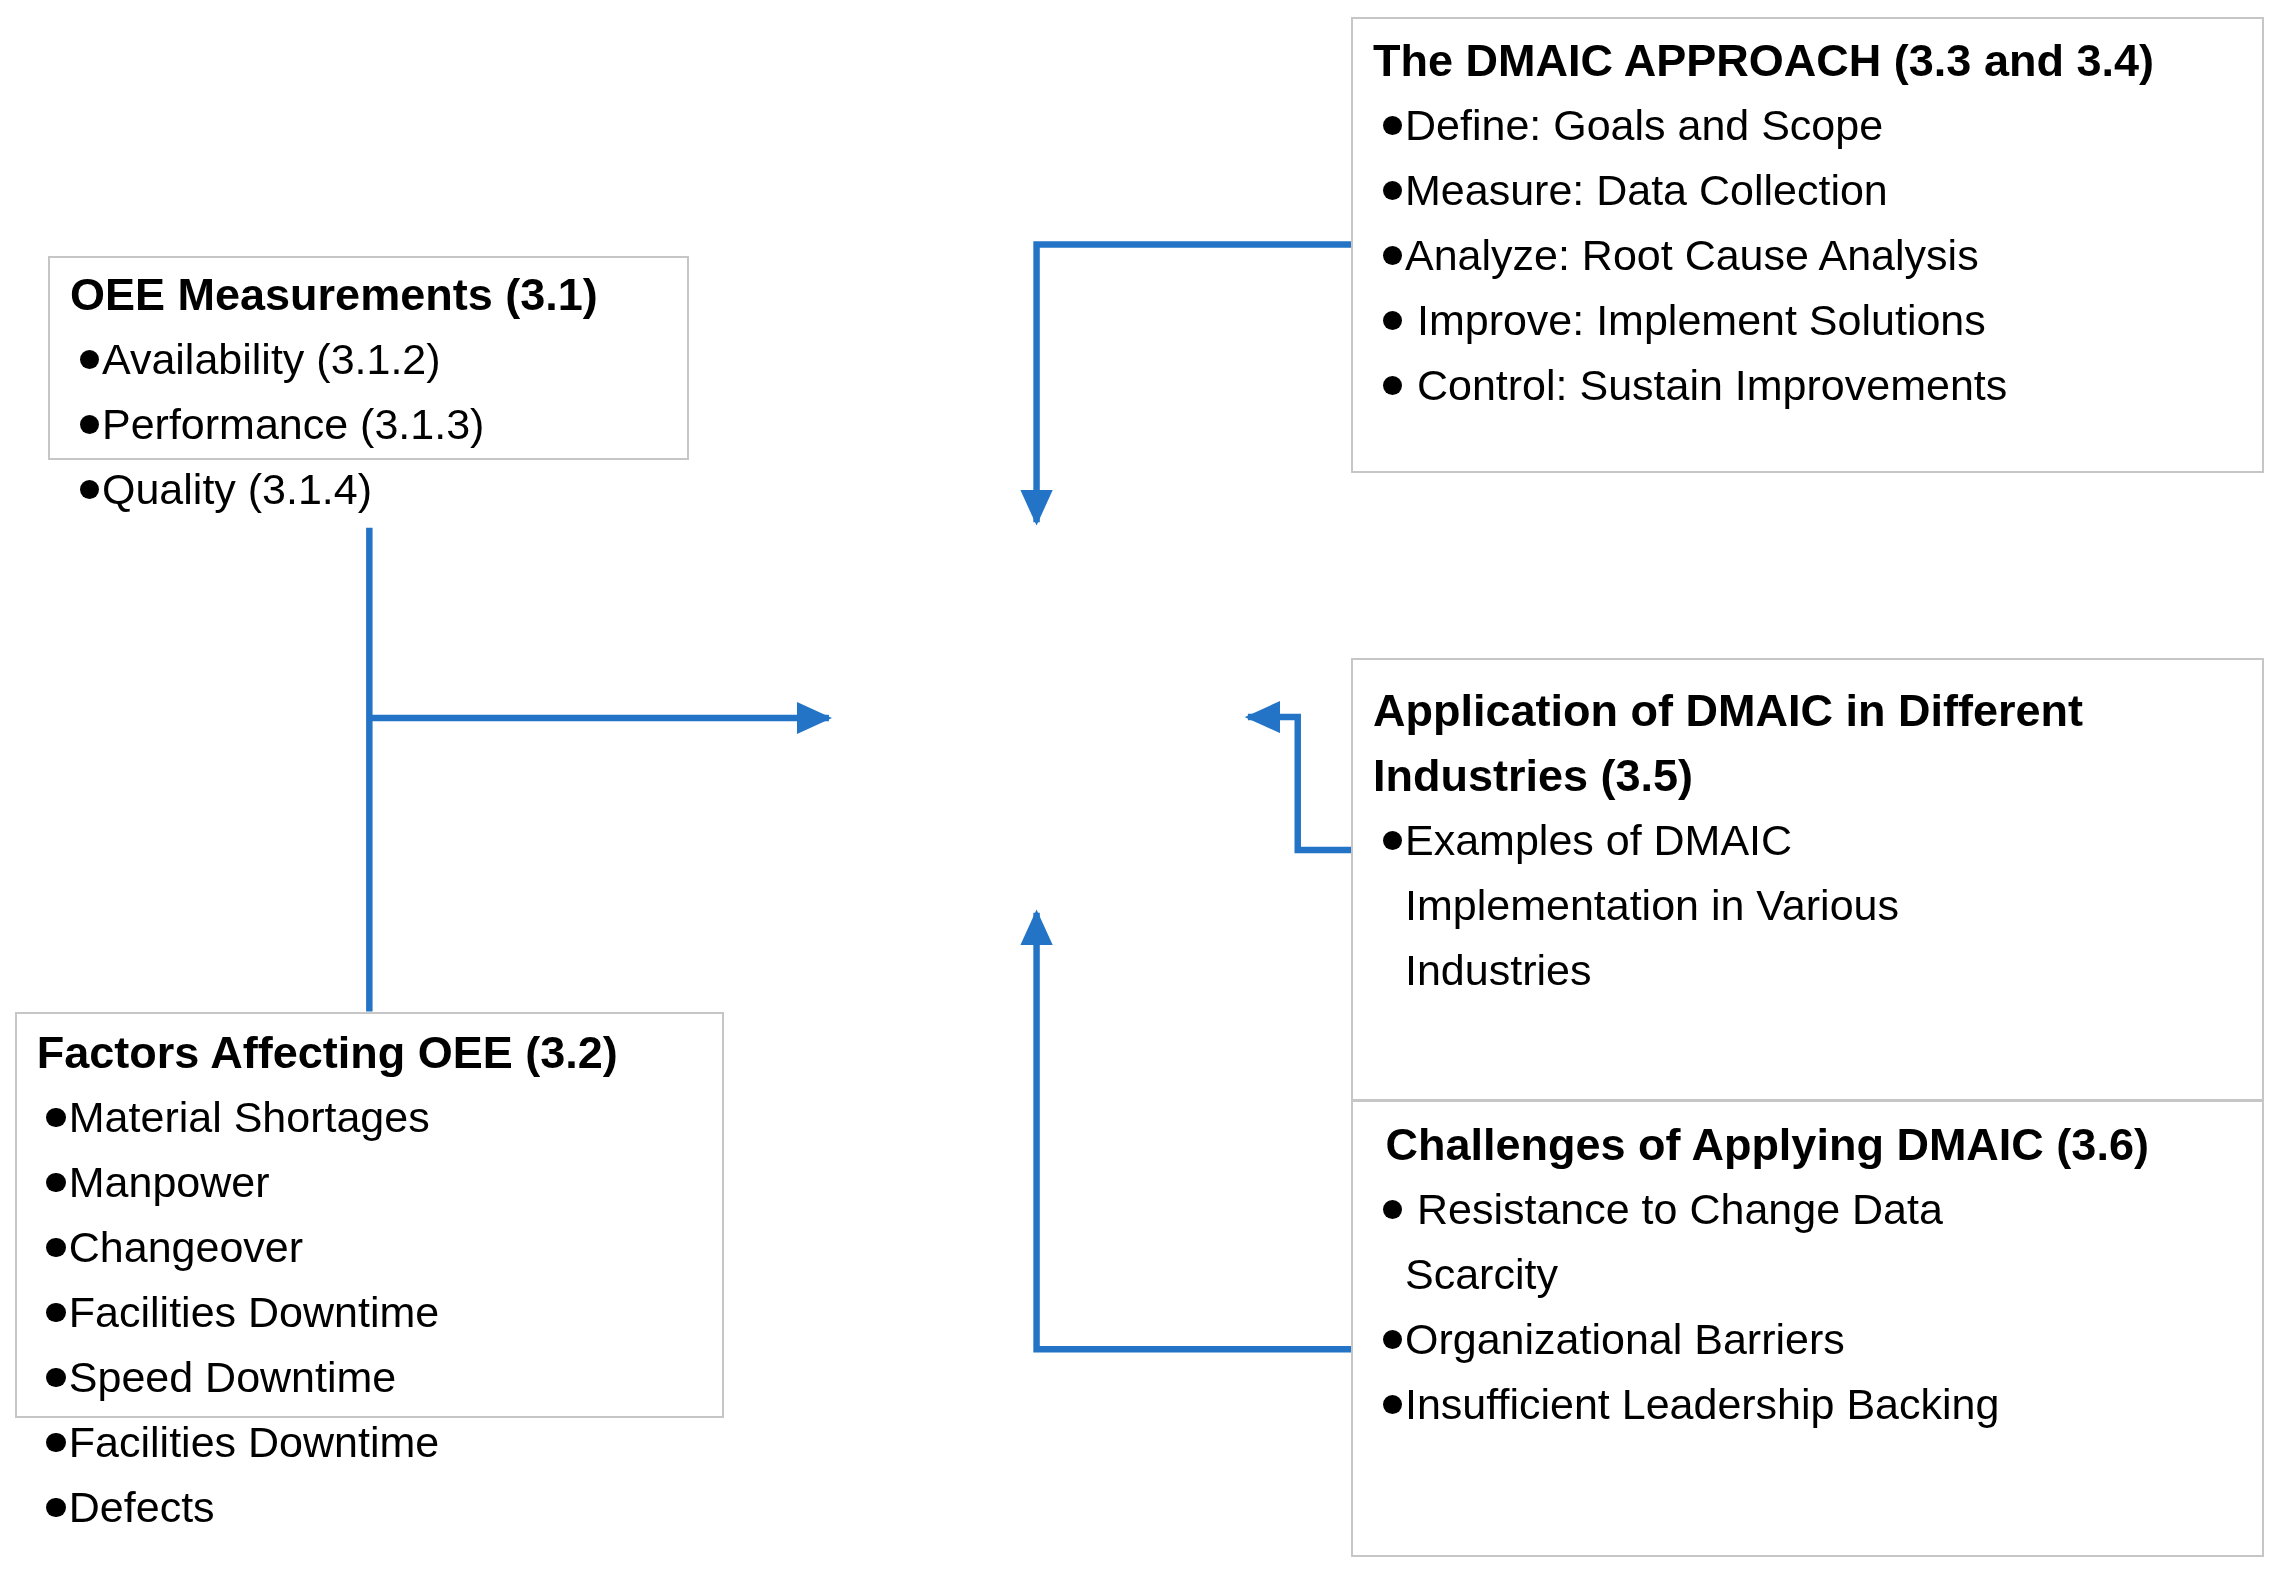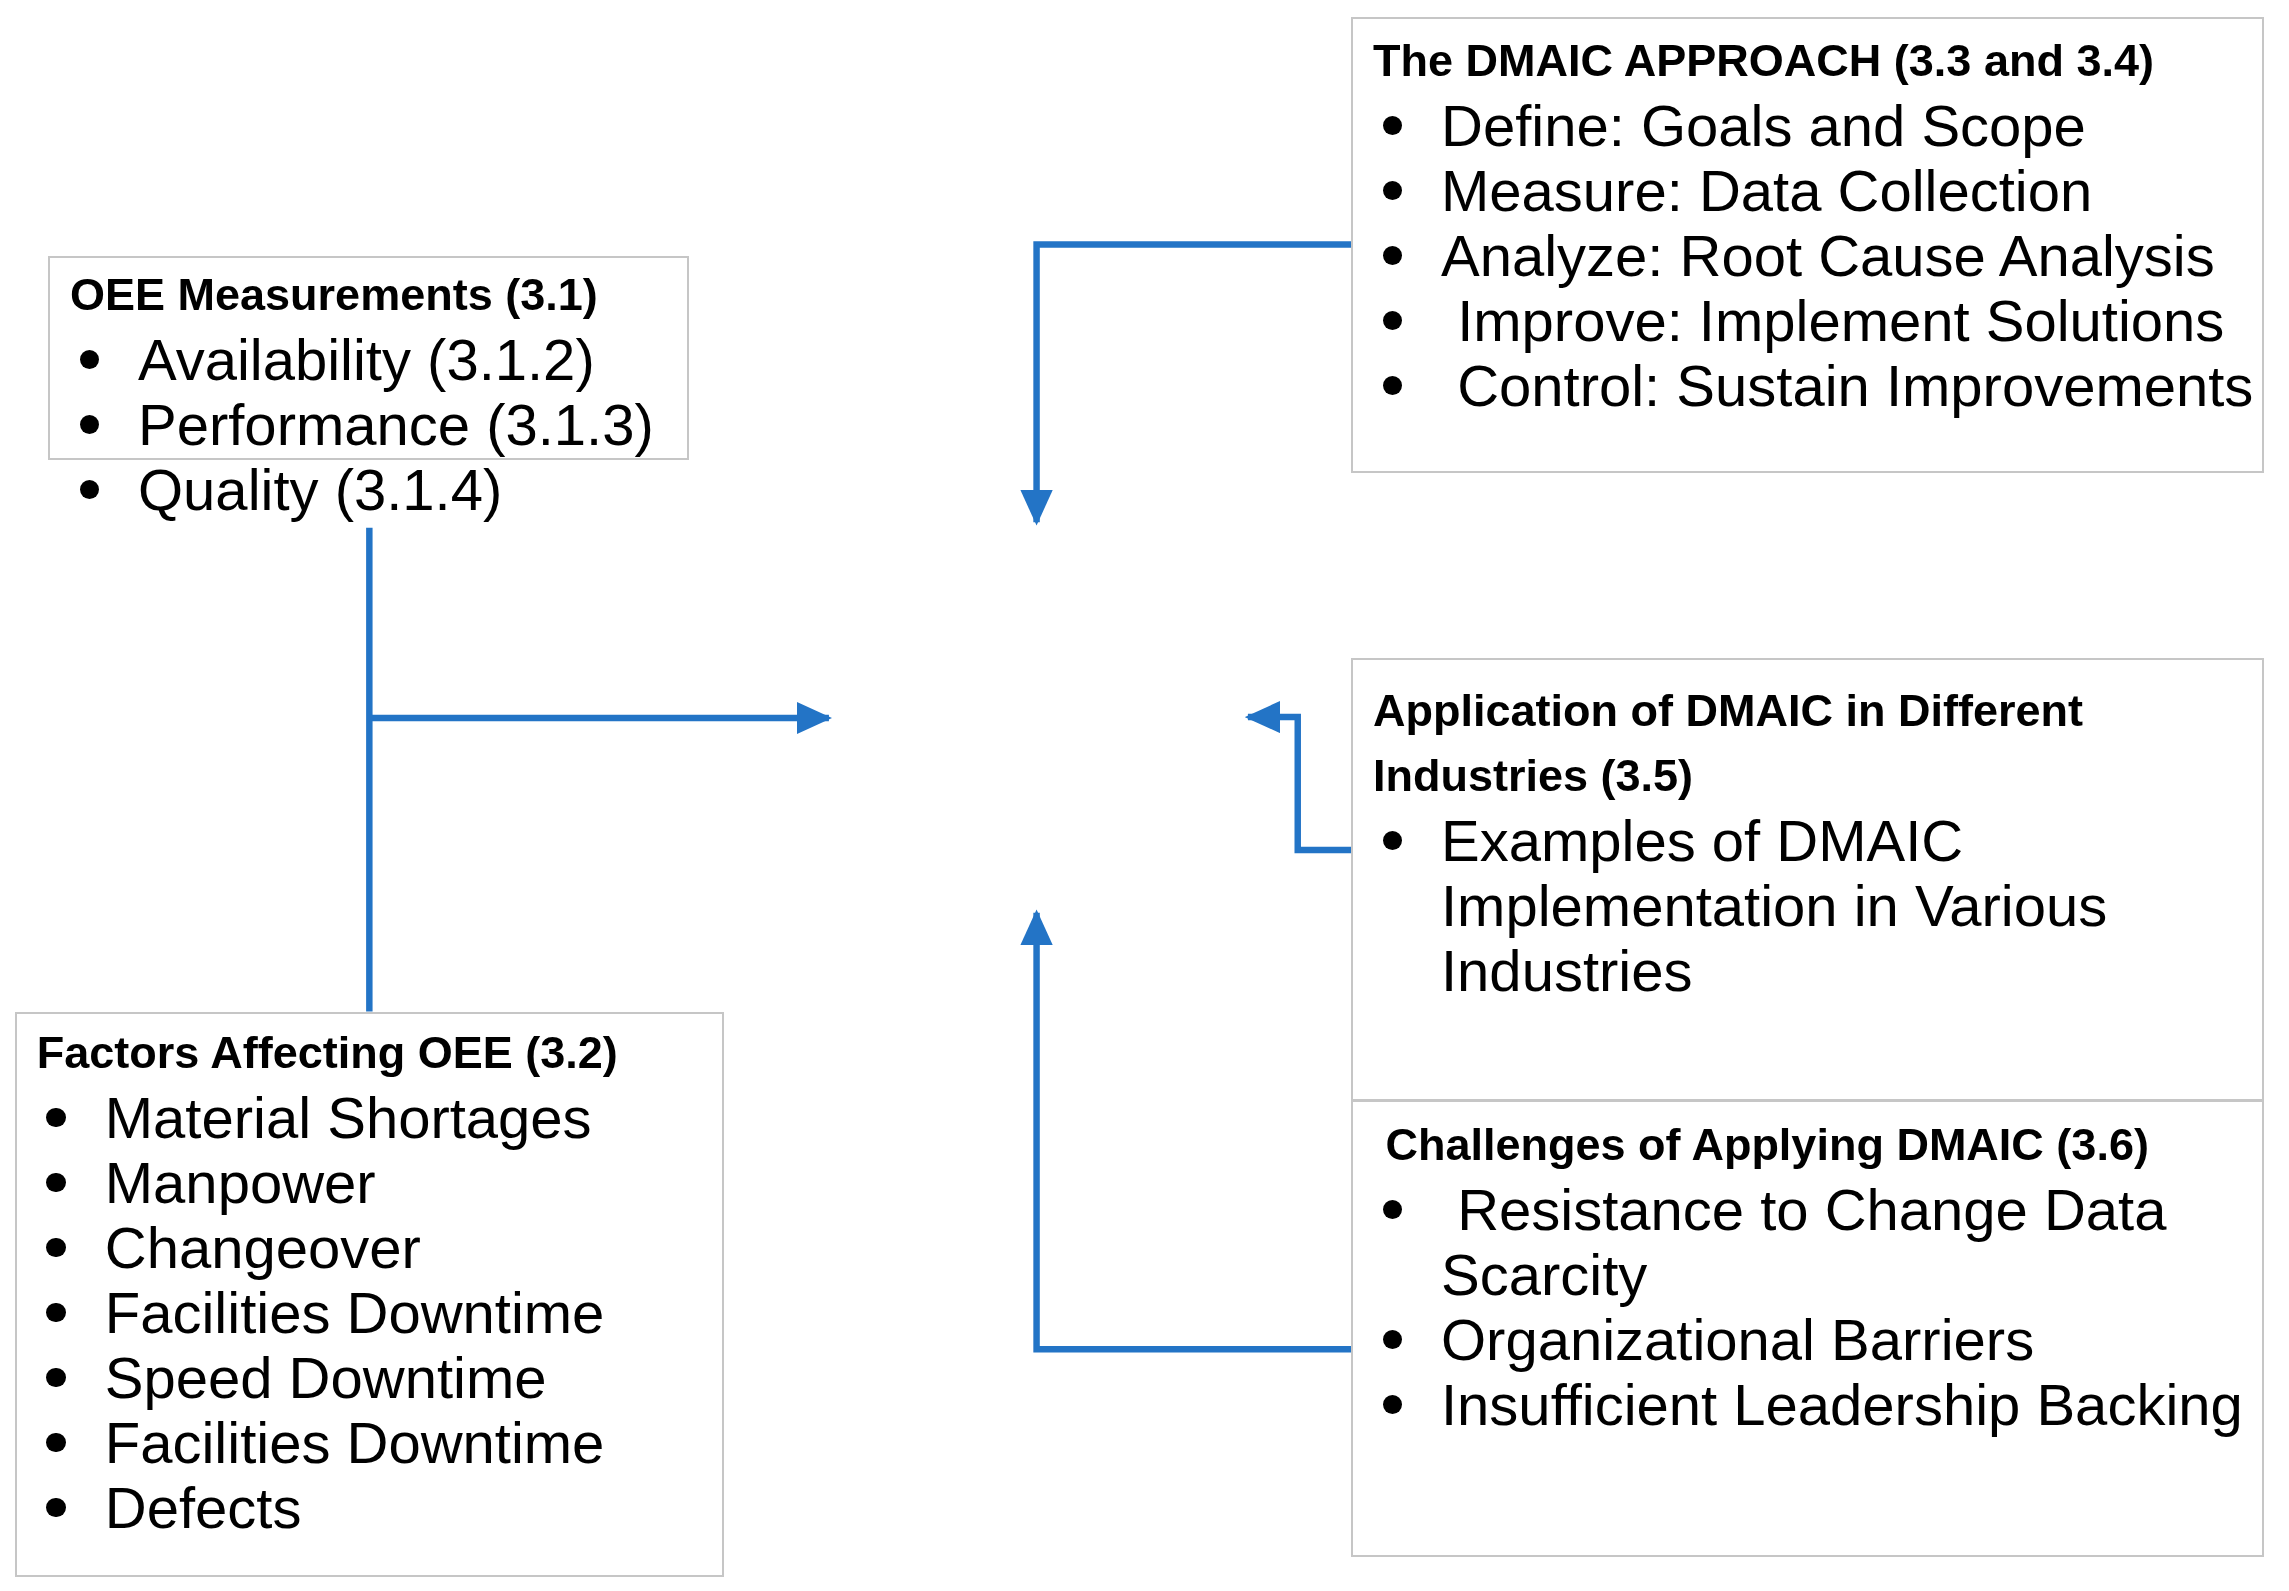--- a/index.html
+++ b/index.html
@@ -44,39 +44,39 @@
     padding:9.2px 7.4px 0 20px;
     white-space:pre-wrap;
   }
   ul.bullets{
     margin:0;
     padding:0;
     list-style:none;
   }
   .bullets li{
     position:relative;
-    font-size:58px;
+    font-size:43px;
     line-height:65px;
-    padding-left:88px;
+    padding-left:52px;
     white-space:pre-wrap;
   }
   .bullets li::before{
     content:"";
     position:absolute;
     left:29.5px;
     top:23px;
     width:19.4px;
     height:19.4px;
     border-radius:50%;
     background:var(--text);
   }
 
   #box-oee{ left:48px; top:256px; width:641px; height:204px; }
   #box-oee .box-title{ padding-top:3.7px; }
-  #box-factors{ left:14.8px; top:1012px; width:709px; height:565px; }
+  #box-factors{ left:14.8px; top:1012px; width:709px; height:406px; }
   #box-factors .box-title{ padding-top:5.5px; }
   #box-dmaic{ left:1351px; top:16.6px; width:913px; height:456px; }
   #box-dmaic .box-title{ padding-top:9.2px; }
   #box-application{ left:1351px; top:658px; width:913px; height:443px; }
   #box-application .box-title{ padding-top:17.5px; }
   #box-challenges{ left:1351px; top:1100px; width:913px; height:457px; }
   #box-challenges .box-title{ padding-top:10px; }
 
   .center-ellipse{
     position:absolute;

